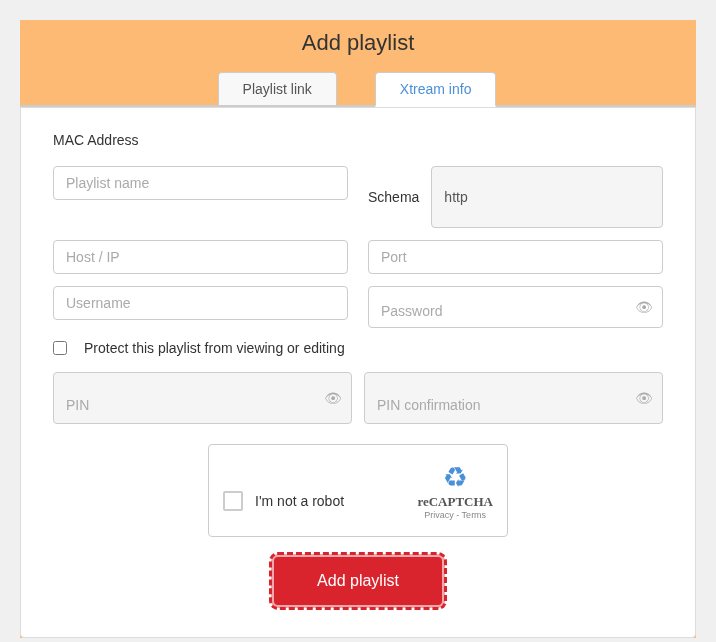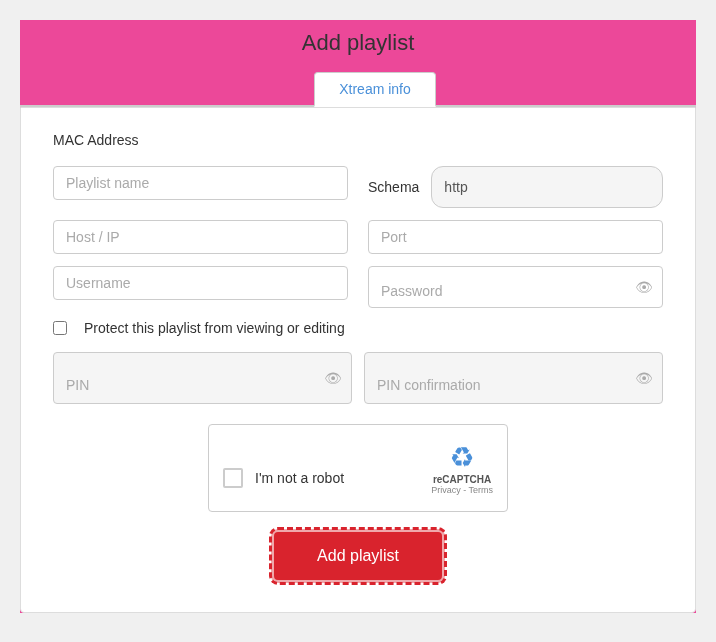--- a/index.html
+++ b/index.html
@@ -7,21 +7,21 @@
       font-family: Arial, sans-serif;
       background: #f0f0f0;
       display: flex;
       justify-content: center;
       align-items: flex-start;
       min-height: 642px;
       padding: 20px;
     }
     .page-wrapper {
       width: 716px;
-      background: #ec4899;
+      background: #fdba74;
     }
     .page-title {
       text-align: center;
       font-size: 22px;
       font-weight: normal;
       color: #333;
       margin-bottom: 16px;
       margin-top: 10px;
     }
     .tabs {
@@ -97,23 +97,23 @@
       align-items: center;
       gap: 12px;
     }
     .schema-label {
       font-size: 14px;
       color: #333;
       white-space: nowrap;
     }
     .schema-select {
       flex: 1;
-      padding: 12px 12px;
-      border: 1px solid #ccc;
-      border-radius: 12px;
+      padding: 22px 12px;
+      border: 1px solid #ccc;
+      border-radius: 4px;
       font-size: 14px;
       color: #555;
       background: #f5f5f5;
       outline: none;
       appearance: none;
       -webkit-appearance: none;
     }
     .text-input {
       width: 100%;
       padding: 8px 12px;
@@ -226,24 +226,25 @@
     .captcha-logo {
       display: flex;
       flex-direction: column;
       align-items: center;
     }
     .captcha-icon {
       font-size: 28px;
       color: #4a90d9;
     }
     .captcha-brand {
-      font-size: 10px;
+      font-size: 13px;
       color: #555;
       font-weight: bold;
       text-align: center;
+      font-family: Liberation Serif, serif;
     }
     .captcha-links {
       font-size: 9px;
       color: #888;
       text-align: center;
     }
     .submit-row {
       display: flex;
       justify-content: center;
     }
@@ -260,20 +261,21 @@
       box-shadow: 0 0 0 3px rgba(217,35,45,0.4);
     }
   </style>
 </head>
 <body>
 
 <div class="page-wrapper">
   <h1 class="page-title">Add playlist</h1>
 
   <div class="tabs">
+    <div class="tab">Playlist link</div>
     <div class="tab active">Xtream info</div>
   </div>
 
   <div class="card">
 
     <div class="mac-row">
       <span class="mac-label">MAC Address</span>
     </div>
 
     <div class="fields-row">

